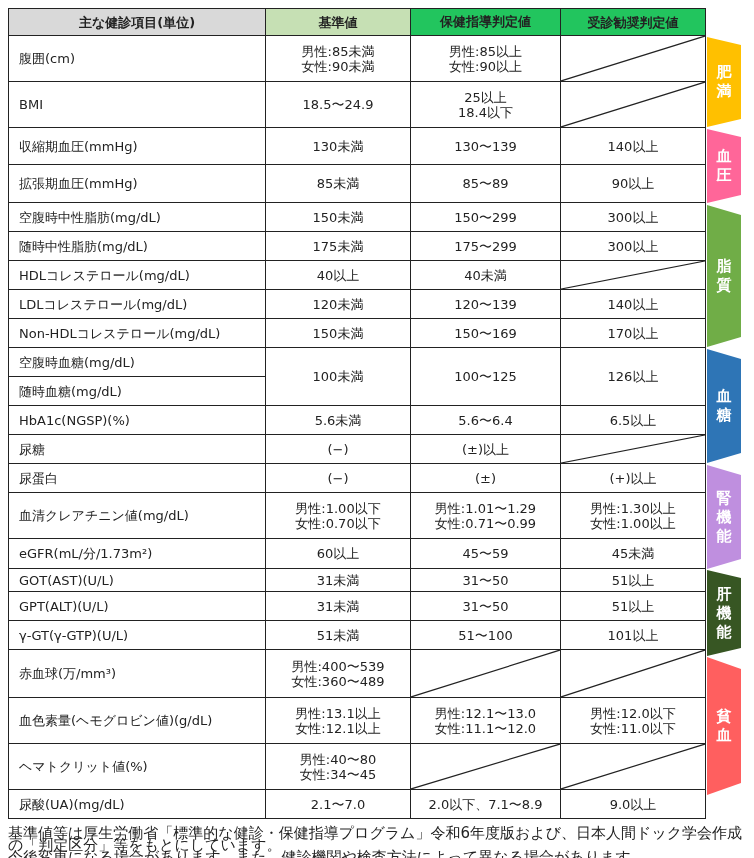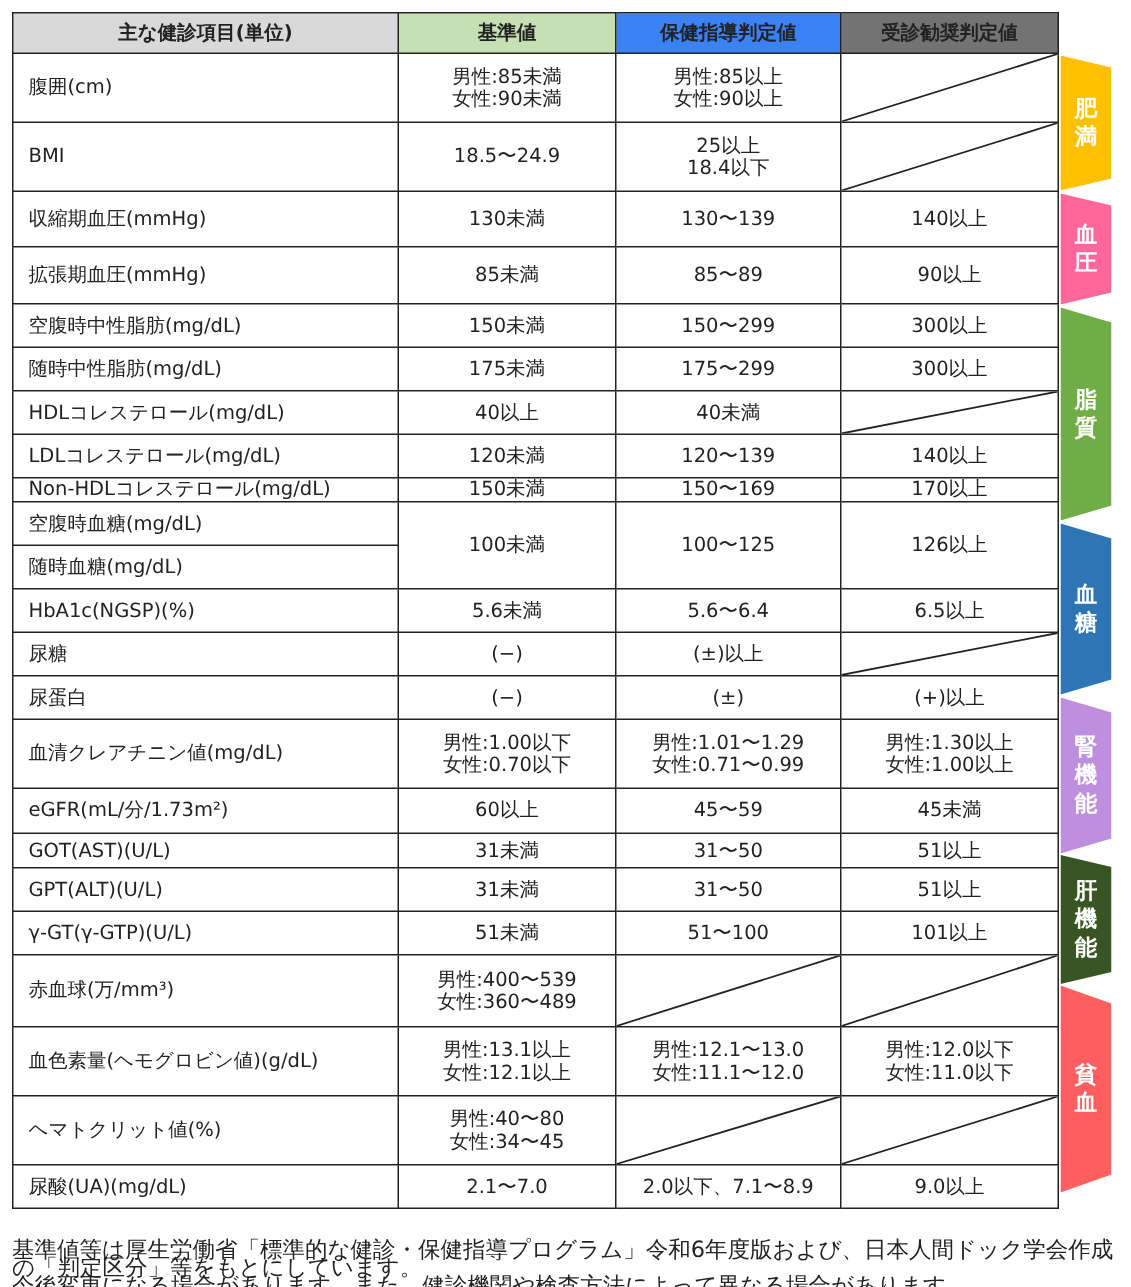--- a/index.html
+++ b/index.html
@@ -3,22 +3,22 @@
 <meta charset="utf-8">
 <style>
   html,body{margin:0;padding:0;background:#ffffff;}
   body{width:754px;height:858px;position:relative;overflow:hidden;
        font-family:"DejaVu Sans","Liberation Sans",sans-serif;color:#222;}
   .tbl{position:absolute;left:8px;top:8px;width:697px;border-collapse:collapse;table-layout:fixed;border-radius:28px;}
   .tbl td,.tbl th{border:1.5px solid #222;padding:0;font-size:13px;line-height:15px;}
   .tbl th{font-weight:bold;font-size:13px;height:26px;text-align:center;}
   .th-item{background:#d9d9d9;}
   .th-std{background:#c6e0b4;}
-  .th-guid{background:#3b82f6;font-family:Liberation Mono, monospace;}
-  .th-rec{background:#737373;}
+  .th-guid{background:#22c55e;font-family:Liberation Mono, monospace;}
+  .th-rec{background:#22c55e;}
   .tbl td.item{text-align:left;padding-left:10px;}
   .tbl td.val{text-align:center;position:relative;}
   .tbl td.slash{position:relative;}
   .slash svg{position:absolute;left:0;top:0;width:100%;height:100%;}
   .footnote{position:absolute;left:8px;top:827px;width:740px;font-size:15px;line-height:12px;color:#222;}
   .tab{position:absolute;left:707px;width:34px;}
   .tab svg{position:absolute;left:0;top:0;width:100%;height:100%;}
   .tab-label{position:absolute;left:0;right:0;top:50%;transform:translateY(-50%);
              text-align:center;color:#fff;font-weight:bold;font-size:15px;line-height:19px;}
   .tab-label span{display:block;}
@@ -107,21 +107,21 @@
         </td>
     </tr>
 
     <tr style="height:29px">
       <td class="item">LDLコレステロール(mg/dL)</td>
       <td class="val">120未満</td>
       <td class="val">120〜139</td>
       <td class="val">140以上</td>
     </tr>
 
-    <tr style="height:16px">
+    <tr style="height:29px">
       <td class="item">Non-HDLコレステロール(mg/dL)</td>
       <td class="val">150未満</td>
       <td class="val">150〜169</td>
       <td class="val">170以上</td>
     </tr>
 
     <tr style="height:29px">
       <td class="item">空腹時血糖(mg/dL)</td>
       <td class="val" rowspan="2">100未満</td>
       <td class="val" rowspan="2">100〜125</td>

